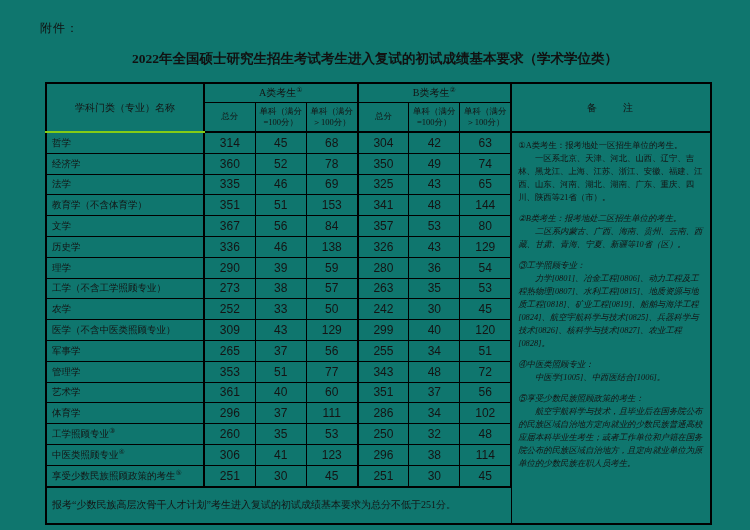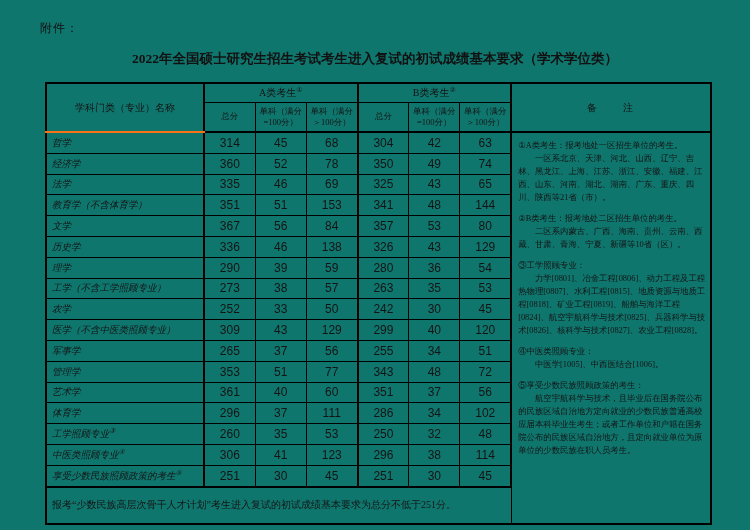--- a/index.html
+++ b/index.html
@@ -9,32 +9,32 @@
   .title{position:absolute;left:0;top:50px;width:750px;text-align:center;
          font-size:13.5px;font-weight:bold;}
   table.score-table{position:absolute;left:45px;top:82px;width:665px;
          border-collapse:collapse;table-layout:fixed;border:2px solid #000;}
   td{border:1px solid #000;padding:0;vertical-align:middle;color:#141414;}
   col.c-name{width:158px;}
   col.c-num{width:51.2px;}
   col.c-remark{width:199.8px;}
   tr.h1 td{height:18px;text-align:center;font-size:10px;}
   tr.h2 td{height:28px;text-align:center;font-size:8.5px;line-height:1.3;}
-  td.name-head{font-size:9.5px;text-align:center;border-right-width:2px;border-bottom:2px solid #f97316;}
+  td.name-head{font-size:9.5px;text-align:center;border-right-width:2px;border-bottom:2px solid #84cc16;}
   td.remark-head{font-size:10.5px;border-bottom:2px solid #000;letter-spacing:2px;}
   td.thick-r{border-right-width:2px;margin-top:16px;}
   tr.h2 td{border-bottom:2px solid #000;}
   tr.data-row td{height:19.8px;}
-  td.name{font-size:9.5px;text-align:left;padding-left:5px;border-right-width:2px;white-space:nowrap;font-style:italic;}
+  td.name{font-size:9.5px;text-align:left;padding-left:5px;border-right-width:2px;white-space:nowrap;}
   td.name sup{font-size:7px;}
   td.num{font-family:"Liberation Sans", sans-serif;font-size:12px;text-align:center;}
   td.num.g-end{border-right-width:2px;}
   td.remark-cell{vertical-align:top;padding:6px 4px 0 6px;font-size:8.4px;line-height:1.55;
                  text-align:left;border-radius:13px;}
-  .note + .note{margin-top:8px;}
+  .note + .note{margin-top:8px;font-style:italic;}
   .note-body{text-indent:2em;}
   tr.footer-row td{height:35px;border-top:2px solid #000;font-size:10px;
                    text-align:left;padding-left:5px;}
   sup.grp{font-size:7px;vertical-align:super;}
 </style>
 </head>
 <body>
 
 <div class="page">
   <div class="attachment">附件：</div>

